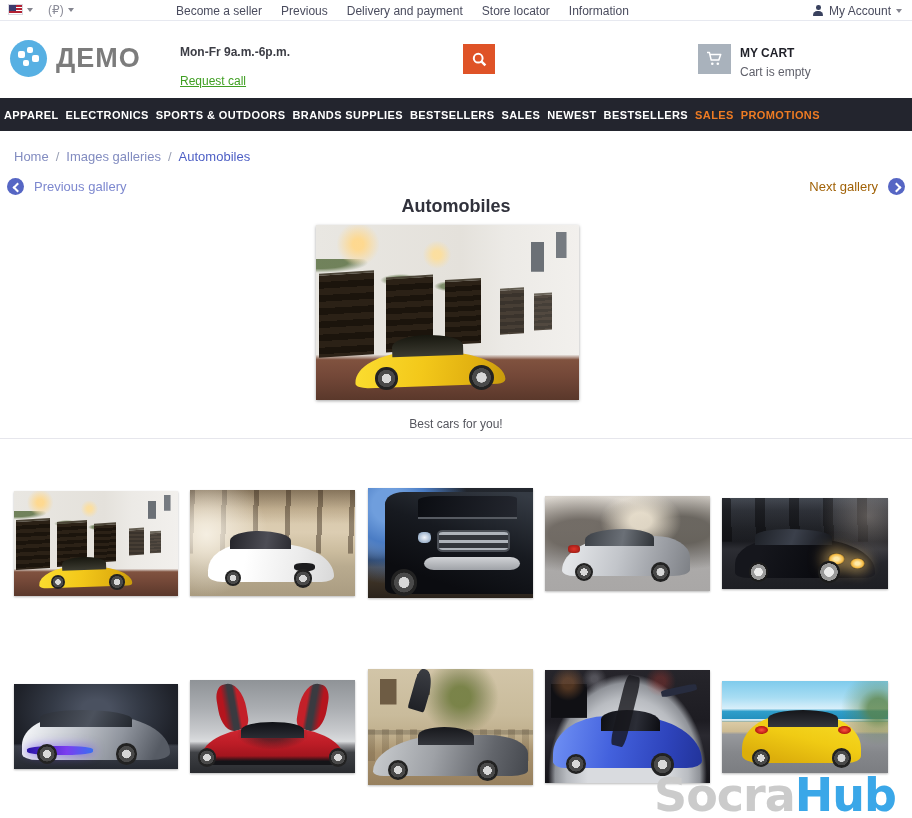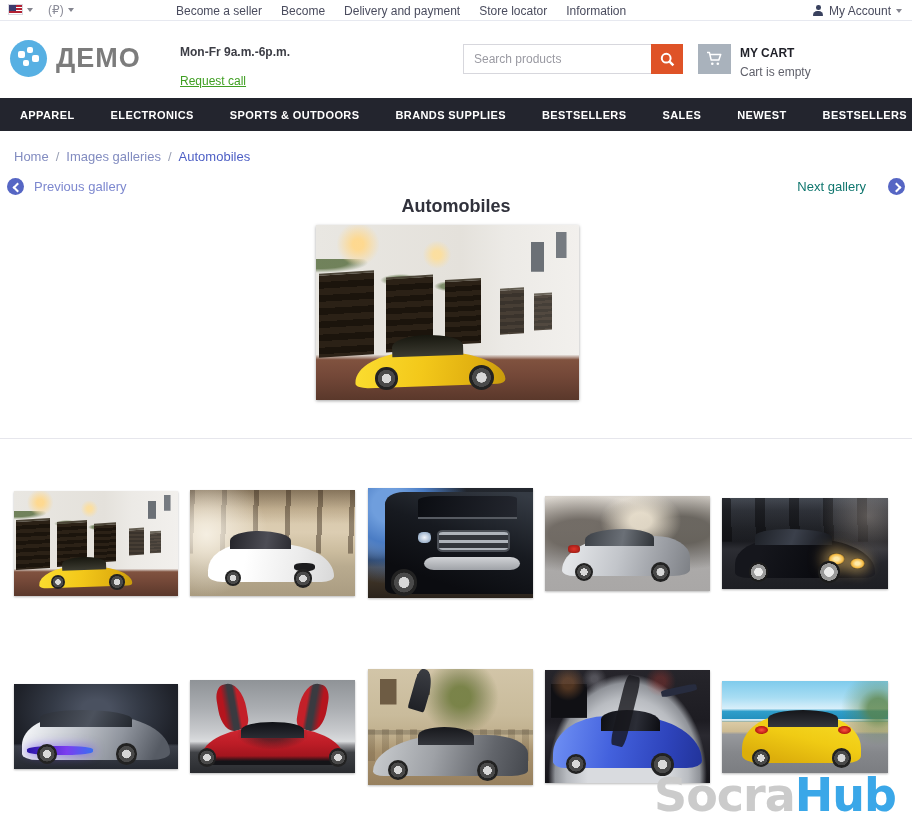--- a/index.html
+++ b/index.html
@@ -38,31 +38,31 @@
   .searchbox { position:absolute; left:463px; top:22px; display:flex; }
   .searchbox input { width:188px; height:30px; border:1px solid #d7d7dd; border-right:none; padding:0 10px; font-size:12px; color:#4a4a4a; outline:none; font-family:inherit; }
   .searchbox input::placeholder { color:#9a9aa2; }
   .search-btn { width:32px; height:30px; background:#df5327; border:none; display:flex; align-items:center; justify-content:center; cursor:pointer; }
   .cart { position:absolute; left:698px; top:22px; display:flex; gap:9px; cursor:pointer; }
   .cart-box { width:33px; height:30px; background:#a9b2bc; display:flex; align-items:center; justify-content:center; }
   .cart-title { font-size:12px; font-weight:700; color:#1f2028; margin-top:2px; }
   .cart-status { font-size:12px; color:#60616b; margin-top:5px; }
 
   
-  .nav { position:absolute; left:0; top:98px; width:912px; height:33px; background:#23252e; display:flex; align-items:center; padding-left:20px; gap:36px; }
+  .nav { position:absolute; left:0; top:98px; width:912px; height:33px; background:#23252e; display:flex; align-items:center; padding-left:4px; gap:7px; }
   .nav a { color:#fff; font-size:11px; font-weight:700; letter-spacing:.4px; text-decoration:none; white-space:nowrap; }
   .nav a.hl { color:#ee7b23; }
 
   
   .breadcrumb { position:absolute; left:14px; top:149px; font-size:13px; color:#9aa0b5; display:flex; gap:7px; }
   .breadcrumb a { color:#828cc0; text-decoration:none; cursor:pointer; }
   .breadcrumb .current { color:#4d5fc5; }
   .gal-nav { position:absolute; left:0; top:178px; width:912px; height:18px; font-size:13px; }
   .gal-prev { position:absolute; left:7px; top:0; display:flex; align-items:center; gap:10px; color:#7d88cf; cursor:pointer; }
-  .gal-next { position:absolute; right:7px; top:0; display:flex; align-items:center; gap:22px; color:#0f766e; cursor:pointer; }
+  .gal-next { position:absolute; right:7px; top:0; display:flex; align-items:center; gap:10px; color:#a16207; cursor:pointer; }
   .circ { width:17px; height:17px; border-radius:50%; background:#5666c4; position:relative; }
   .circ::after { content:""; position:absolute; top:5.5px; width:5px; height:5px; border-left:2px solid #fff; border-bottom:2px solid #fff; }
   .circ.left::after  { left:6.5px; transform:rotate(45deg); }
   .circ.right::after { left:4.5px; transform:rotate(-135deg); }
 
   
   .gal-title { position:absolute; left:0; top:196px; width:912px; text-align:center; font-size:18px; font-weight:700; color:#31323c; }
   .main-img { position:absolute; left:316px; top:225px; width:263px; height:175px; box-shadow:0 1px 3px rgba(0,0,0,.35); cursor:pointer; }
   .caption { position:absolute; left:0; top:417px; width:912px; text-align:center; font-size:12px; color:#55565e; }
   .divider { position:absolute; left:0; top:438px; width:912px; height:1px; background:#e6e6ec; }
@@ -262,21 +262,21 @@
     <div class="lang">
       <span class="flag"></span>
       <span class="caret"></span>
     </div>
     <div class="currency">
       <span>(₽)</span>
       <span class="caret"></span>
     </div>
     <ul class="topmenu">
       <li><a href="#">Become a seller</a></li>
-      <li><a href="#">Become</a></li>
+      <li><a href="#">Previous</a></li>
       <li><a href="#">Delivery and payment</a></li>
       <li><a href="#">Store locator</a></li>
       <li><a href="#">Information</a></li>
     </ul>
     <div class="account">
       <span class="person-ic"></span>
       <span>My Account</span>
       <span class="caret"></span>
     </div>
   </div>
@@ -287,21 +287,20 @@
           <i></i>
           <i></i>
           <i></i>
           <i></i>
         </span>
       <span class="logo-demo">ДЕМО</span>
     </div>
     <div class="schedule">Mon-Fr 9a.m.-6p.m.</div>
     <a href="#" class="request-call">Request call</a>
     <div class="searchbox">
-      <input type="text" placeholder="Search products" style="">
       <button class="search-btn">
         <svg width="15" height="15" viewBox="0 0 15 15">
           <circle cx="6.2" cy="6.2" r="4.4" fill="none" stroke="#fff" stroke-width="2"></circle>
           <line x1="9.6" y1="9.6" x2="13.4" y2="13.4" stroke="#fff" stroke-width="2.4"></line>
         </svg>
       </button>
     </div>
     <div class="cart">
       <div class="cart-box">
         <svg width="17" height="16" viewBox="0 0 17 16">
@@ -358,20 +357,21 @@
         <i class="d d3"></i>
         <i class="d d4"></i>
         <i class="d d5"></i>
       <b class="cbody"></b>
         <b class="ccab"></b>
         <u class="wh wl"></u>
         <u class="wh wr"></u>
     </div>
   </div>
 
+  <div class="caption">Best cars for you!</div>
   <div class="divider"></div>
 
   <div class="row row1">
     <div class="cell r1c1">
       <figure class="thumb t1" aria-label="Yellow Lamborghini Gallardo near garages">
         <div class="scene sc-lambo">
             <i class="d d1"></i>
             <i class="d d2"></i>
             <i class="d d3"></i>
             <i class="d d4"></i>

